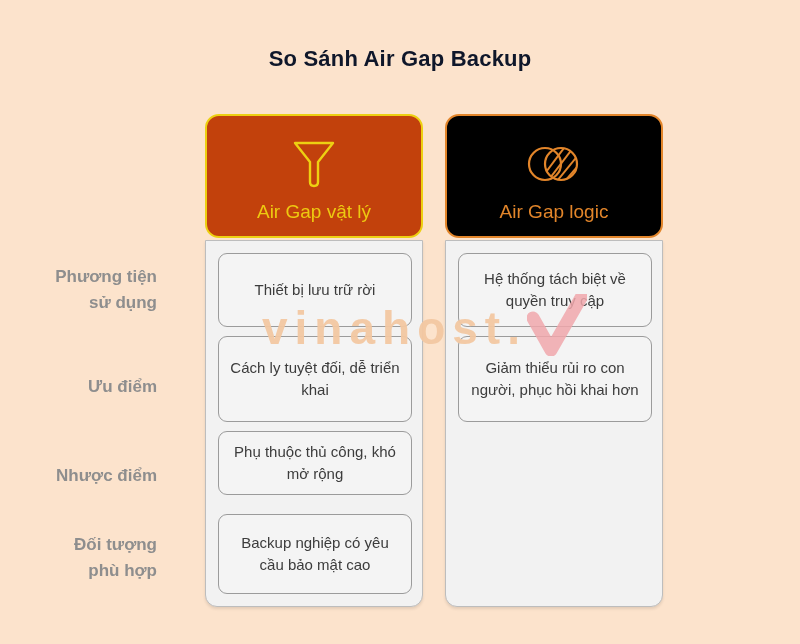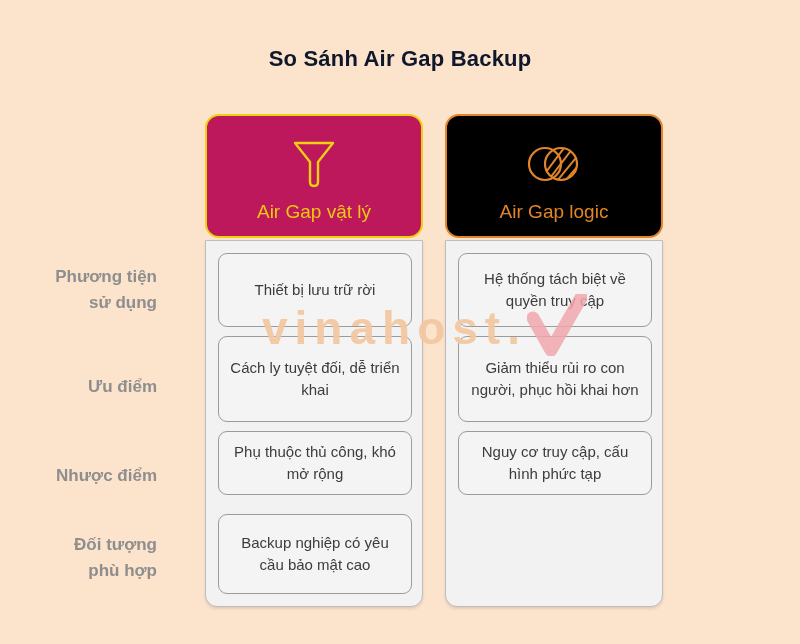--- a/index.html
+++ b/index.html
@@ -84,21 +84,21 @@
     height: 124px;
     border-radius: 14px;
     box-sizing: border-box;
     display: flex;
     flex-direction: column;
     align-items: center;
     justify-content: flex-start;
   }
   .head-card.c1 {
     left: 205px;
-    background: #be185d;
+    background: #c2410c;
     border: 2px solid #edd012;
   }
   .head-card.c2 {
     left: 445px;
     background: #000000;
     border: 2px solid #e2852a;
   }
   .head-icon {
     margin-top: 22px;
     height: 52px;
@@ -208,21 +208,20 @@
   <div class="body-col c1">
     <div class="cell r0">Thiết bị lưu trữ rời</div>
     <div class="cell r1">Cách ly tuyệt đối, dễ triển khai</div>
     <div class="cell r2">Phụ thuộc thủ công, khó mở rộng</div>
     <div class="cell r3">Backup nghiệp có yêu cầu bảo mật cao</div>
   </div>
 
   <div class="body-col c2">
     <div class="cell r0">Hệ thống tách biệt về quyền truy cập</div>
     <div class="cell r1">Giảm thiểu rủi ro con người, phục hồi khai hơn</div>
-    <div class="cell r2">Nguy cơ truy cập, cấu hình phức tạp</div>
   </div>
 
   <div class="watermark">
     <div class="wm-text">vinahost.</div>
     <svg class="wm-check" viewBox="0 0 60 62">
       <path d="M6 24 L24 56 L55 2" stroke="#f0a7ab" stroke-width="13" stroke-linecap="round" stroke-linejoin="round" fill="none" opacity="0.85"></path>
     </svg>
   </div>
 
 </div>

